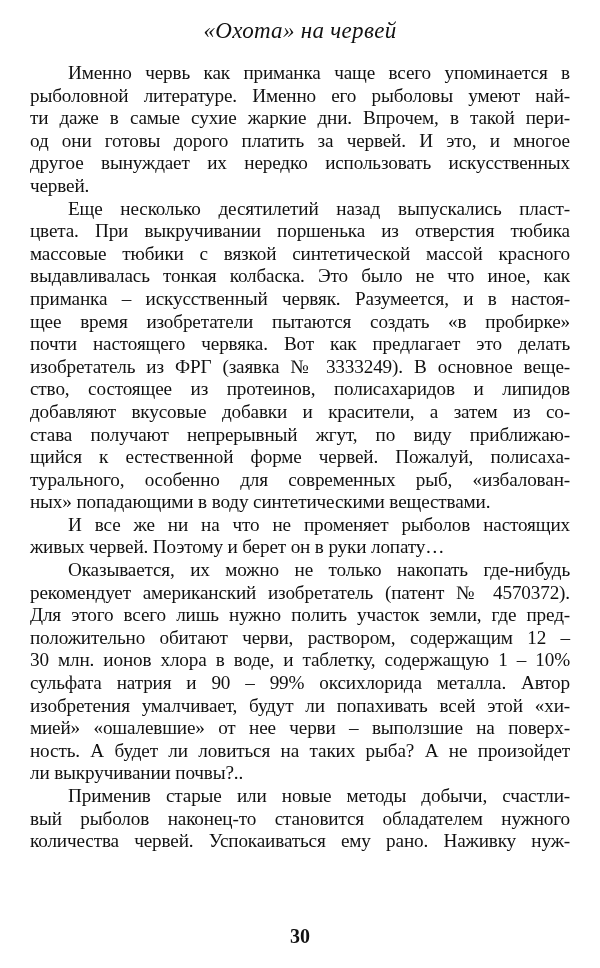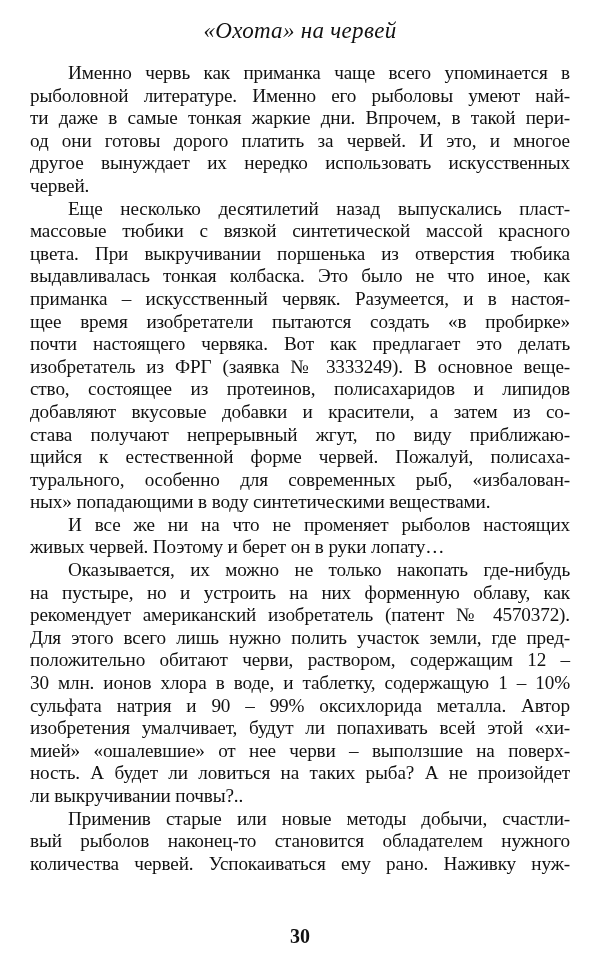--- a/index.html
+++ b/index.html
@@ -62,51 +62,50 @@
 </head>
 <body>
 
 <div class="page-title">«Охота» на червей</div>
 
 <div class="text-body">
 
   <div>
     <span class="line indent">Именно червь как приманка чаще всего упоминается в</span>
     <span class="line">рыболовной литературе. Именно его рыболовы умеют най-</span>
-    <span class="line">ти даже в самые тонкая жаркие дни. Впрочем, в такой пери-</span>
+    <span class="line">ти даже в самые сухие жаркие дни. Впрочем, в такой пери-</span>
     <span class="line">од они готовы дорого платить за червей. И это, и многое</span>
     <span class="line">другое вынуждает их нередко использовать искусственных</span>
     <span class="line last">червей.</span>
   </div>
 
   <div>
     <span class="line indent">Еще несколько десятилетий назад выпускались пласт-</span>
+    <span class="line">цвета. При выкручивании поршенька из отверстия тюбика</span>
     <span class="line">массовые тюбики с вязкой синтетической массой красного</span>
-    <span class="line">цвета. При выкручивании поршенька из отверстия тюбика</span>
     <span class="line">выдавливалась тонкая колбаска. Это было не что иное, как</span>
     <span class="line">приманка – искусственный червяк. Разумеется, и в настоя-</span>
     <span class="line">щее время изобретатели пытаются создать «в пробирке»</span>
     <span class="line">почти настоящего червяка. Вот как предлагает это делать</span>
     <span class="line">изобретатель из ФРГ (заявка № 3333249). В основное веще-</span>
     <span class="line">ство, состоящее из протеинов, полисахаридов и липидов</span>
     <span class="line">добавляют вкусовые добавки и красители, а затем из со-</span>
     <span class="line">става получают непрерывный жгут, по виду приближаю-</span>
     <span class="line">щийся к естественной форме червей. Пожалуй, полисаха-</span>
     <span class="line">турального, особенно для современных рыб, «избалован-</span>
     <span class="line last">ных» попадающими в воду синтетическими веществами.</span>
   </div>
 
   <div>
     <span class="line indent">И все же ни на что не променяет рыболов настоящих</span>
     <span class="line last">живых червей. Поэтому и берет он в руки лопату…</span>
   </div>
 
   <div>
     <span class="line indent">Оказывается, их можно не только накопать где-нибудь</span>
-    <span class="line">на пустыре, но и устроить на них форменную облаву, как</span>
     <span class="line">рекомендует американский изобретатель (патент № 4570372).</span>
     <span class="line">Для этого всего лишь нужно полить участок земли, где пред-</span>
     <span class="line">положительно обитают черви, раствором, содержащим 12 –</span>
     <span class="line">30 млн. ионов хлора в воде, и таблетку, содержащую 1 – 10%</span>
     <span class="line">сульфата натрия и 90 – 99% оксихлорида металла. Автор</span>
     <span class="line">изобретения умалчивает, будут ли попахивать всей этой «хи-</span>
     <span class="line">мией» «ошалевшие» от нее черви – выползшие на поверх-</span>
     <span class="line">ность. А будет ли ловиться на таких рыба? А не произойдет</span>
     <span class="line last">ли выкручивании почвы?..</span>
   </div>

